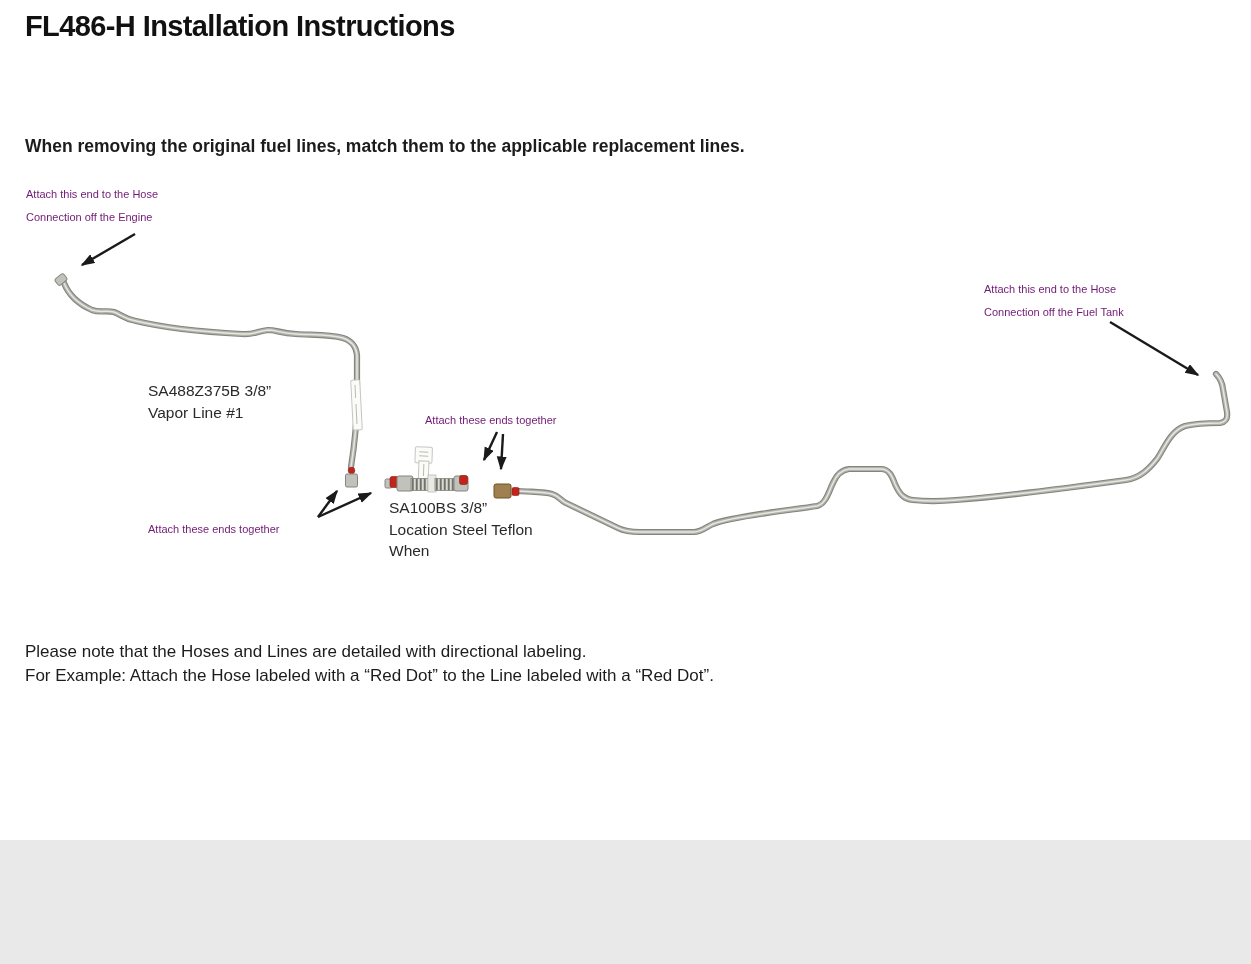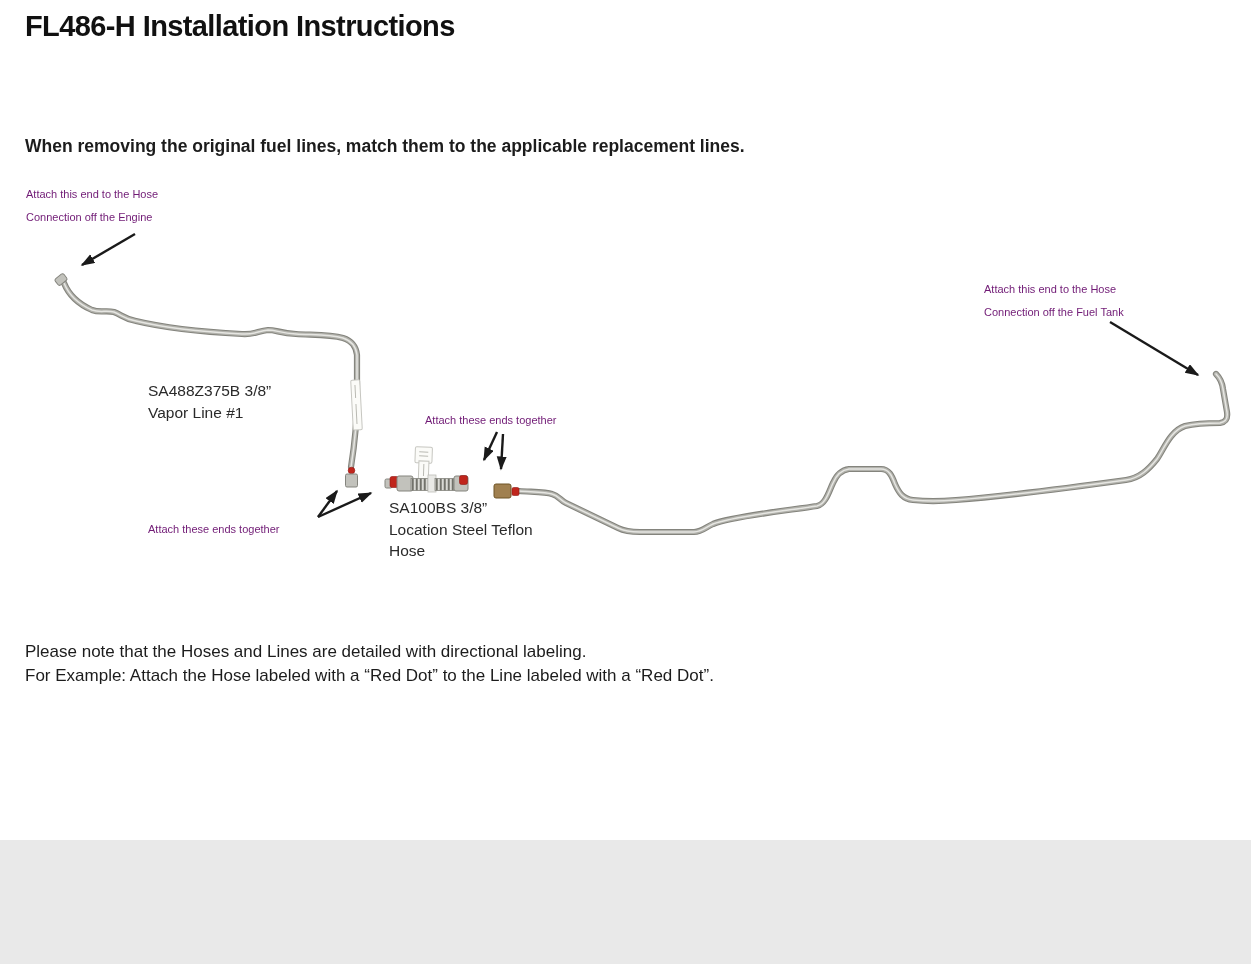--- a/index.html
+++ b/index.html
@@ -145,21 +145,21 @@
   <div class="abs callout co-join-left">Attach these ends together</div>
 
   <div class="abs partlabel pl-vapor1">
     <div>SA488Z375B 3/8”</div>
     <div>Vapor Line #1</div>
   </div>
 
   <div class="abs partlabel pl-hose">
     <div>SA100BS 3/8”</div>
     <div>Location Steel Teflon</div>
-    <div>Hose</div>
+    <div>When</div>
   </div>
 
 
   <div class="abs note">
     <div>Please note that the Hoses and Lines are detailed with directional labeling.</div>
     <div>For Example: Attach the Hose labeled with a “Red Dot” to the Line labeled with a “Red Dot”.</div>
   </div>
 
 </div>
 

